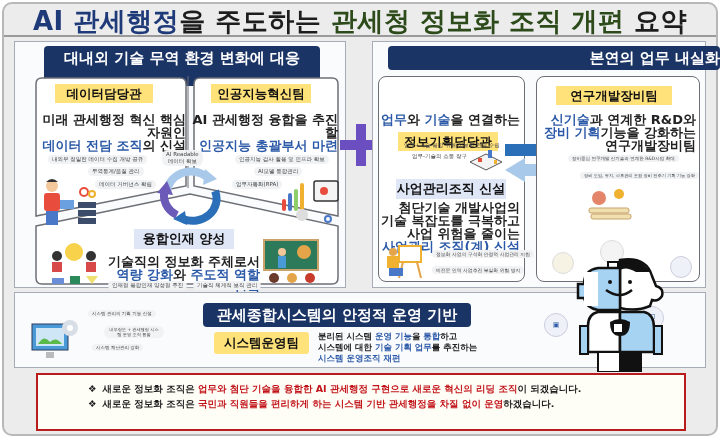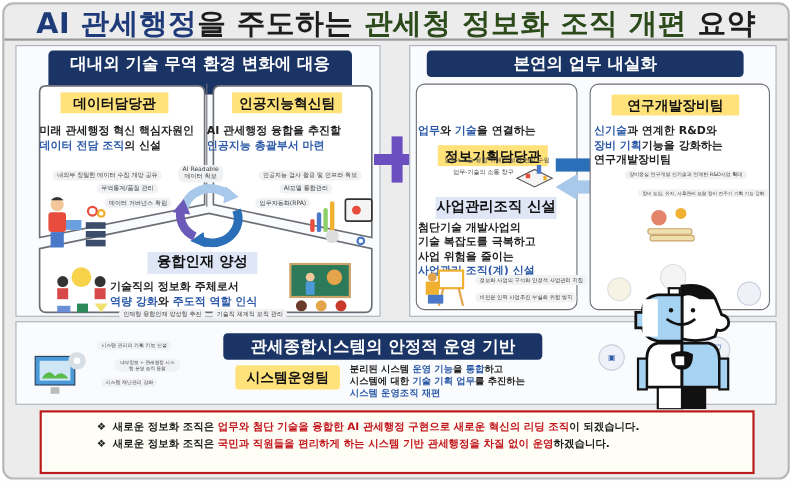--- a/index.html
+++ b/index.html
@@ -7,21 +7,21 @@
   .frame{position:absolute;left:2px;top:2px;width:716px;height:434px;border:2px solid #b8b8b8;border-radius:10px;background:#ececec}
   .title{position:absolute;left:0;top:4px;width:720px;text-align:center;font-weight:bold;font-size:26px;letter-spacing:0.5px;color:#1d1d1d}
   .title .blue{color:#1f3a78}
   .title .green{color:#2c4a1a}
   .title-rule{position:absolute;left:4px;top:35px;width:712px;height:2px;background:#9a9a9a}
   .section{position:absolute;background:#fafbfd;border:1px solid #a7adb8}
   .bar{position:absolute;background:#1b3466;color:#fff;font-weight:bold;text-align:center;border-radius:4px;font-size:15px;line-height:24px}
   .card{position:absolute;background:#fff;border:1.5px solid #6c6f75;border-radius:8px}
   .ylabel{position:absolute;background:#ffe27a;color:#111;font-weight:bold;text-align:center;font-size:12.5px;line-height:19px}
   .bluelabel{position:absolute;background:#dfe6f6;color:#111;font-weight:bold;text-align:center;font-size:13px;line-height:20px}
-  .desc{position:absolute;text-align:left;font-weight:bold;font-size:10px;line-height:13px;color:#222}
+  .desc{position:absolute;text-align:right;font-weight:bold;font-size:13px;line-height:13px;color:#222}
   .hl{color:#2c5aa8}
   .tiny{position:absolute;font-size:5.5px;color:#444;background:#f1f2f4;border-radius:6px;padding:1px 4px;white-space:nowrap}
   .plus{position:absolute;background:#6b4fc0}
   .notes{position:absolute;left:36px;top:373px;width:650px;height:58px;border:2px solid #b91c1c;background:#fffef6}
   .note{font-size:9.5px;font-weight:bold;color:#1d1d1d;margin-left:50px;line-height:15px;white-space:nowrap}
   .note .red{color:#c2151b}
   .note .bullet{margin-right:6px}
   .icon{position:absolute}
 </style>
 </head>
@@ -127,21 +127,21 @@
   <rect x="16" y="18" width="8" height="12" fill="#4a9ad8"></rect>
   <circle cx="12" cy="40" r="5" fill="#6a3a2a"></circle>
   <circle cx="30" cy="40" r="5" fill="#e4a44a"></circle>
   <circle cx="48" cy="40" r="5" fill="#c83a2a"></circle>
 </svg>
 
 <div class="plus" style="left:340px;top:140px;width:42px;height:10px;"></div>
 <div class="plus" style="left:356px;top:124px;width:10px;height:42px;"></div>
 
 <div class="section" style="left:372px;top:41px;width:334px;height:247px;"></div>
-<div class="bar" style="left:388px;top:46px;width:288px;height:24px;">본연의 업무 내실화</div>
+<div class="bar" style="left:388px;top:46px;width:332px;height:24px;text-align:right;">본연의 업무 내실화</div>
 
 <div class="card" style="left:378px;top:76px;width:147px;height:206px;"></div>
 <div class="ylabel" style="left:398px;top:86px;width:100px;margin-top:46px;">정보기획담당관</div>
 <div class="desc" style="left:380px;top:113px;width:140px;">
   <div><span class="hl">업무</span><span>와 </span><span class="hl">기술</span><span>을 연결하는</span></div>
 </div>
 <div class="tiny" style="left:400px;top:141px;background:none;">업무+기술 융합 위해 정보화 전략 수립</div>
 <div class="tiny" style="left:408px;top:152px;background:none;">업무-기술의 소통 창구</div>
 <svg class="icon" style="left:466px;top:148px" width="40" height="24" viewBox="0 0 40 24">
   <path d="M4 14 L20 6 L36 14 L20 22 Z" fill="#f4f4f4" stroke="#555" stroke-width="1"></path>
@@ -190,21 +190,21 @@
   <circle cx="14" cy="10" r="7" fill="#e4846a"></circle>
   <circle cx="34" cy="6" r="5" fill="#f0b030"></circle>
   <rect x="4" y="20" width="40" height="5" rx="2" fill="#f0e0b0" stroke="#c9a36a"></rect>
   <rect x="6" y="26" width="40" height="5" rx="2" fill="#f0e0b0" stroke="#c9a36a"></rect>
 </svg>
 <div class="icon" style="left:552px;top:252px;width:22px;height:22px;border-radius:50%;background:#f6f2e4;border:1px solid #ddd;"></div>
 <div class="icon" style="left:600px;top:240px;width:24px;height:24px;border-radius:50%;background:#f4f4f4;border:1px solid #ddd;"></div>
 <div class="icon" style="left:670px;top:256px;width:22px;height:22px;border-radius:50%;background:#eef2f8;border:1px solid #ccd;"></div>
 
 <div class="section" style="left:14px;top:292px;width:692px;height:76px;"></div>
-<div class="bar" style="left:203px;top:303px;width:290px;height:24px;">관세종합시스템의 안정적 운영 기반</div>
+<div class="bar" style="left:203px;top:303px;width:268px;height:24px;">관세종합시스템의 안정적 운영 기반</div>
 <div class="ylabel" style="left:203px;top:332px;width:95px;height:22px;line-height:22px;border-radius:3px;margin-left:11px;">시스템운영팀</div>
 <div class="desc" style="left:318px;top:331px;width:220px;text-align:left;font-size:8.5px;line-height:11px;">
   <div><span>분리된 시스템 </span><span class="hl">운영 기능</span><span>을 </span><span class="hl">통합</span><span>하고</span></div>
   <div><span>시스템에 대한 </span><span class="hl">기술 기획 업무</span><span>를 추진하는</span></div>
   <div class="hl">시스템 운영조직 재편</div>
 </div>
 <svg class="icon" style="left:30px;top:318px" width="56" height="44" viewBox="0 0 56 44">
   <rect x="2" y="6" width="36" height="26" fill="#4a9ad8" stroke="#2a3a5a" stroke-width="1"></rect>
   <rect x="6" y="10" width="28" height="18" fill="#cfe6f7"></rect>
   <path d="M8 26 Q14 16 20 24 Q26 18 32 26 Z" fill="#5aba4a"></path>

